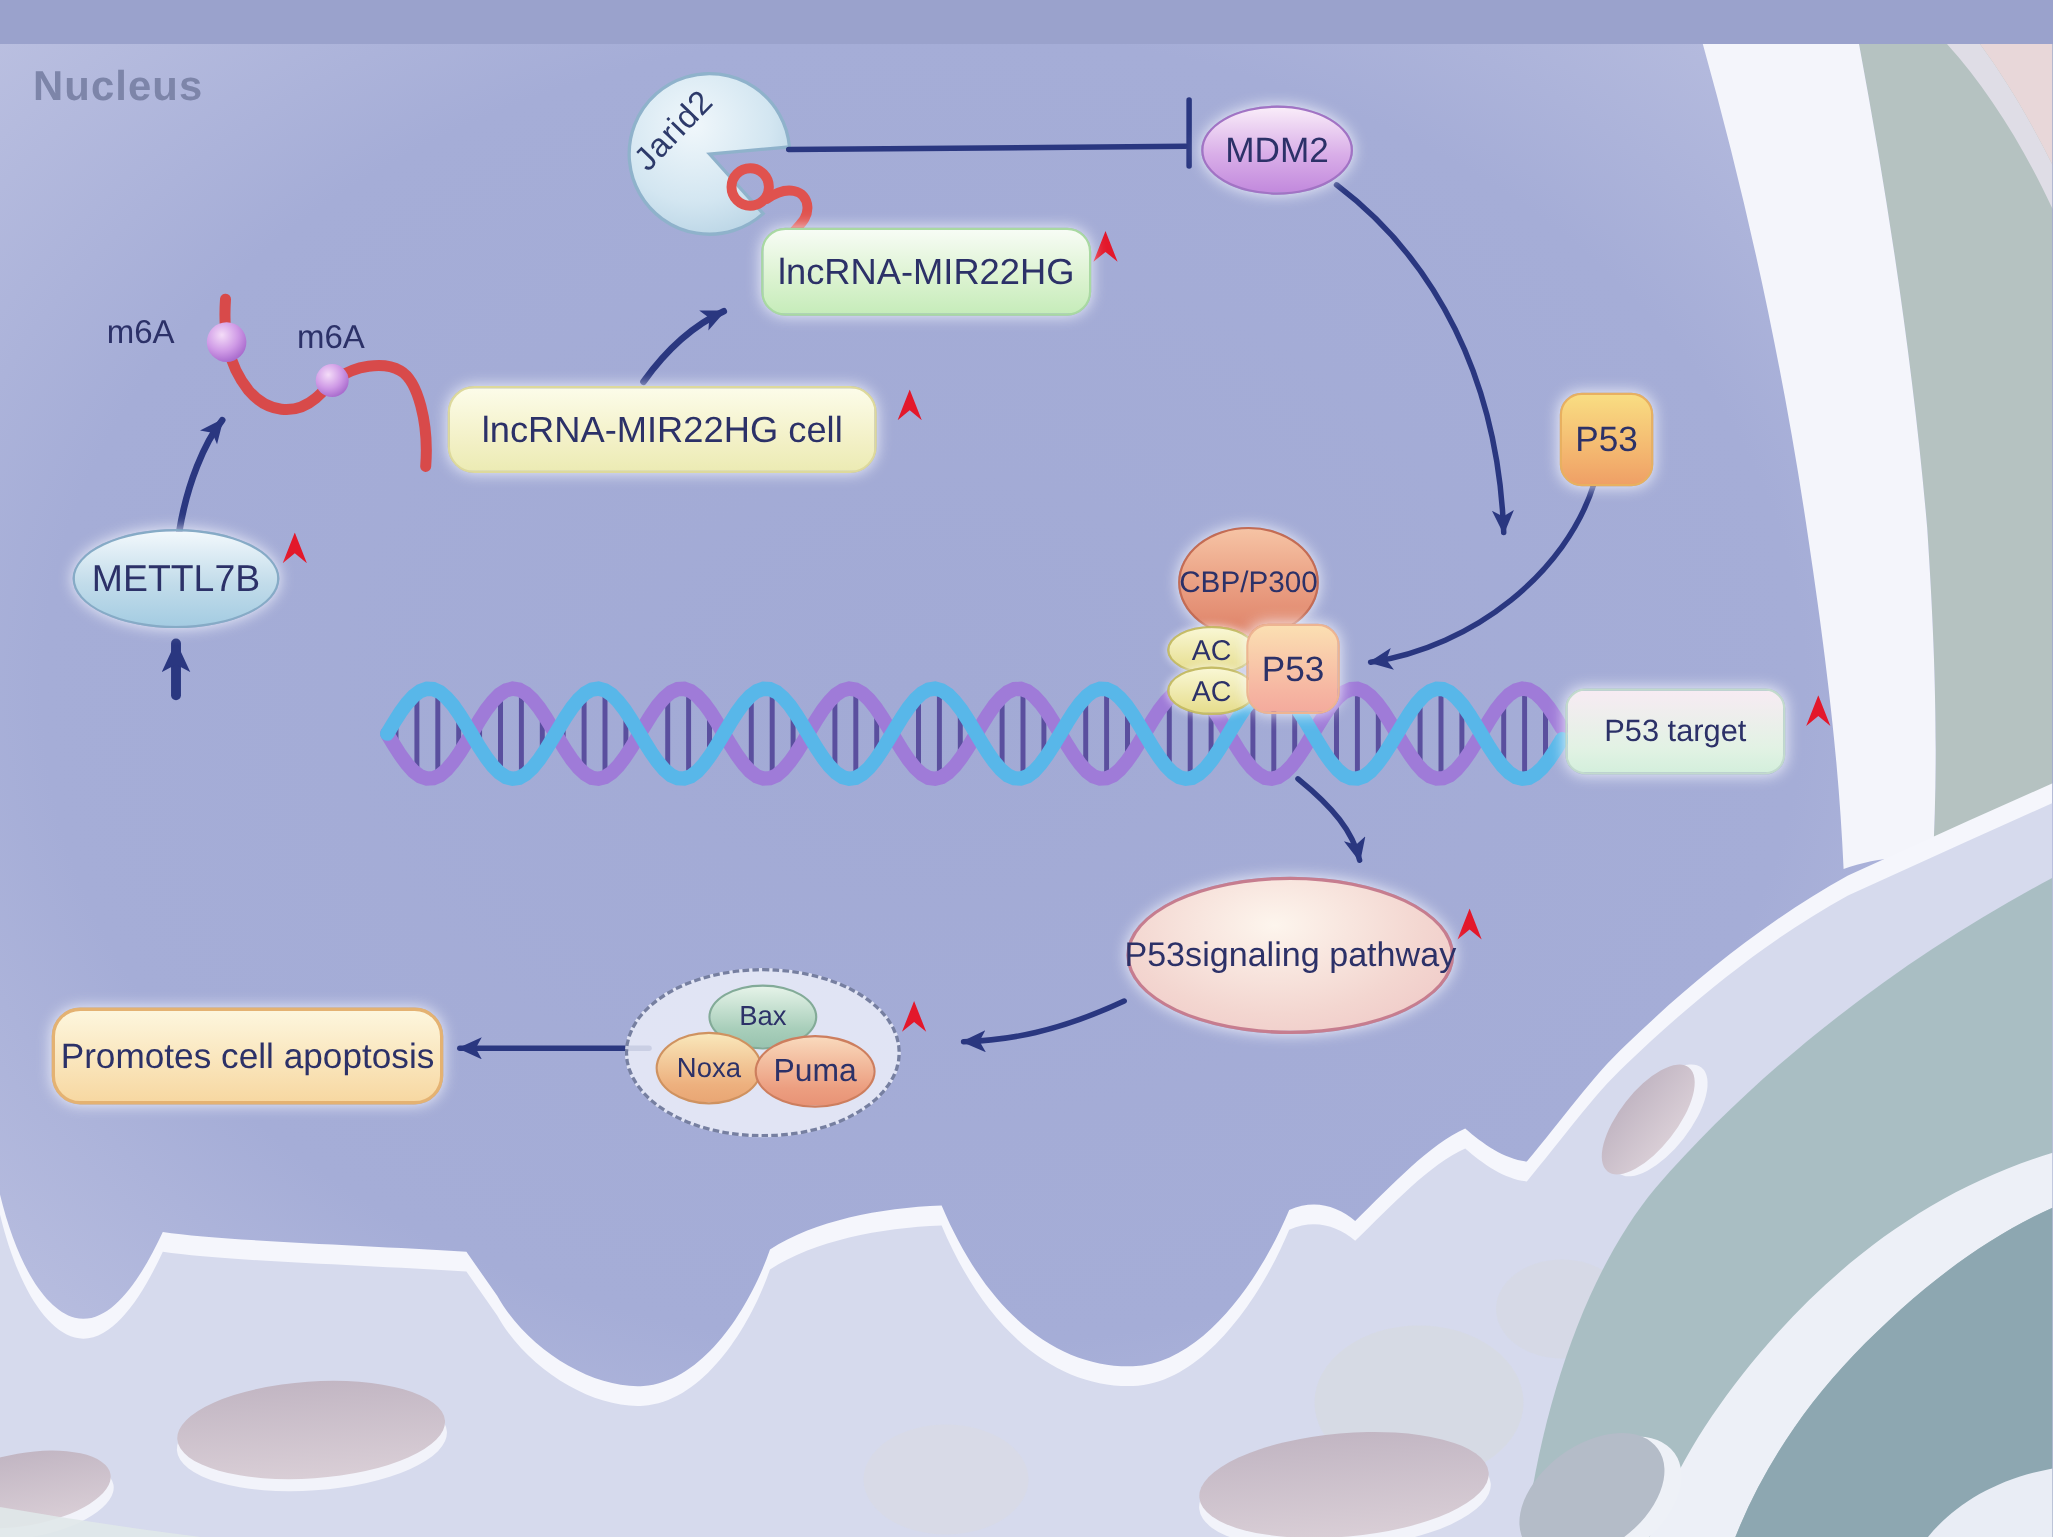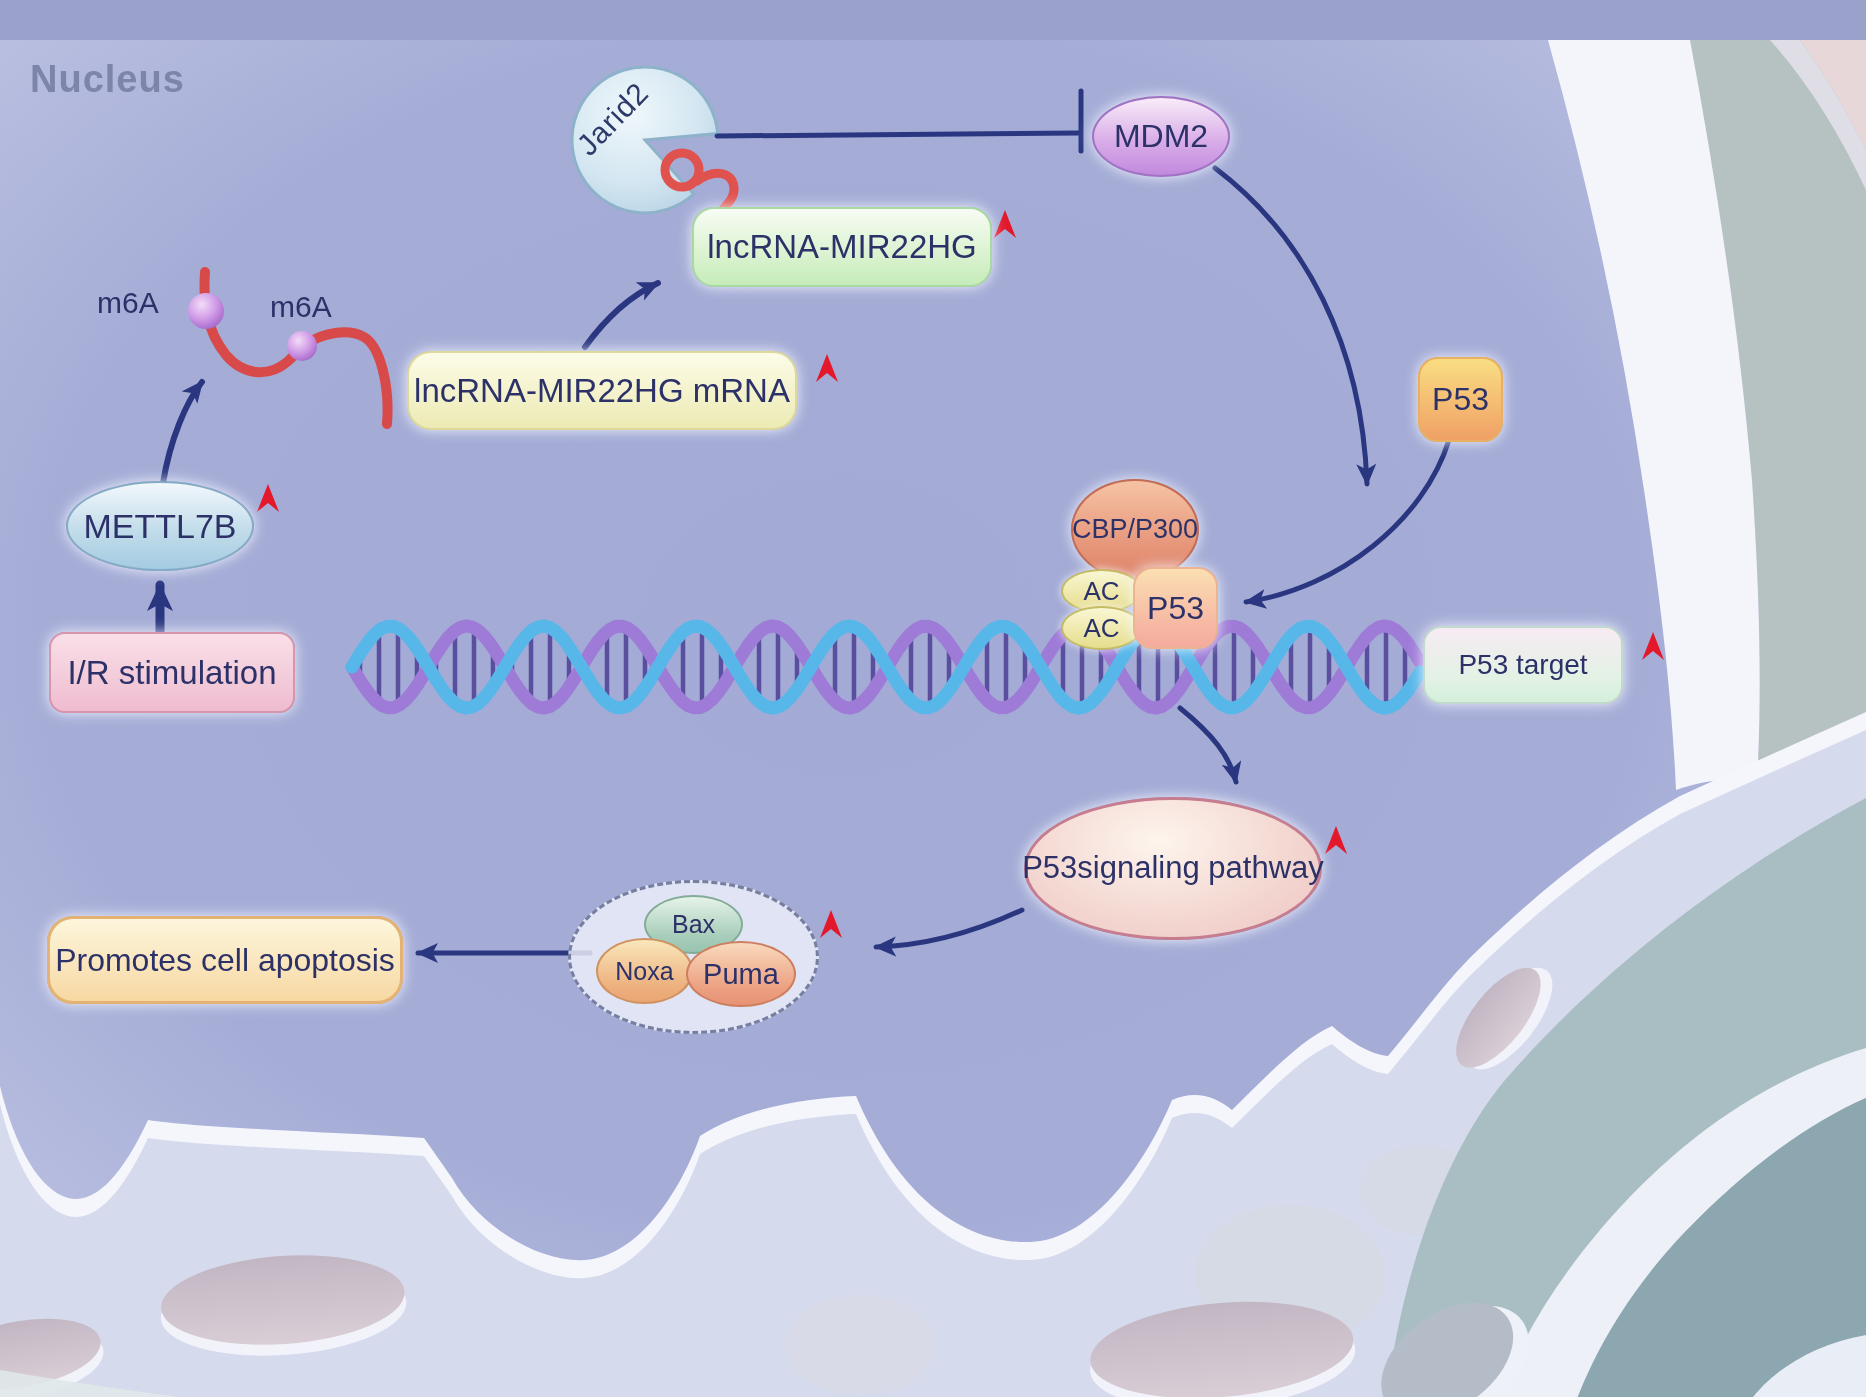--- a/index.html
+++ b/index.html
@@ -249,25 +249,24 @@
 
 <div class="txt jarid2">Jarid2</div>
 
 <div class="txt m6a1">m6A</div>
 <div class="txt m6a2">m6A</div>
 
 <div class="node mdm2">MDM2</div>
 
 <div class="node lncrna">lncRNA-MIR22HG</div>
 
-<div class="node mrna">lncRNA-MIR22HG mRNA</div>
+<div class="node mrna">lncRNA-MIR22HG cell</div>
 
 <div class="node mettl7b">METTL7B</div>
 
-<div class="node irbox">I/R stimulation</div>
 
 <div class="node p53sq p53free">P53</div>
 
 <div class="node cbp col">
   <span>CBP/</span>
   <span>P300</span>
 </div>
 <div class="node ac ac1">AC</div>
 <div class="node ac ac2">AC</div>
 <div class="node p53sq p53dna">P53</div>

